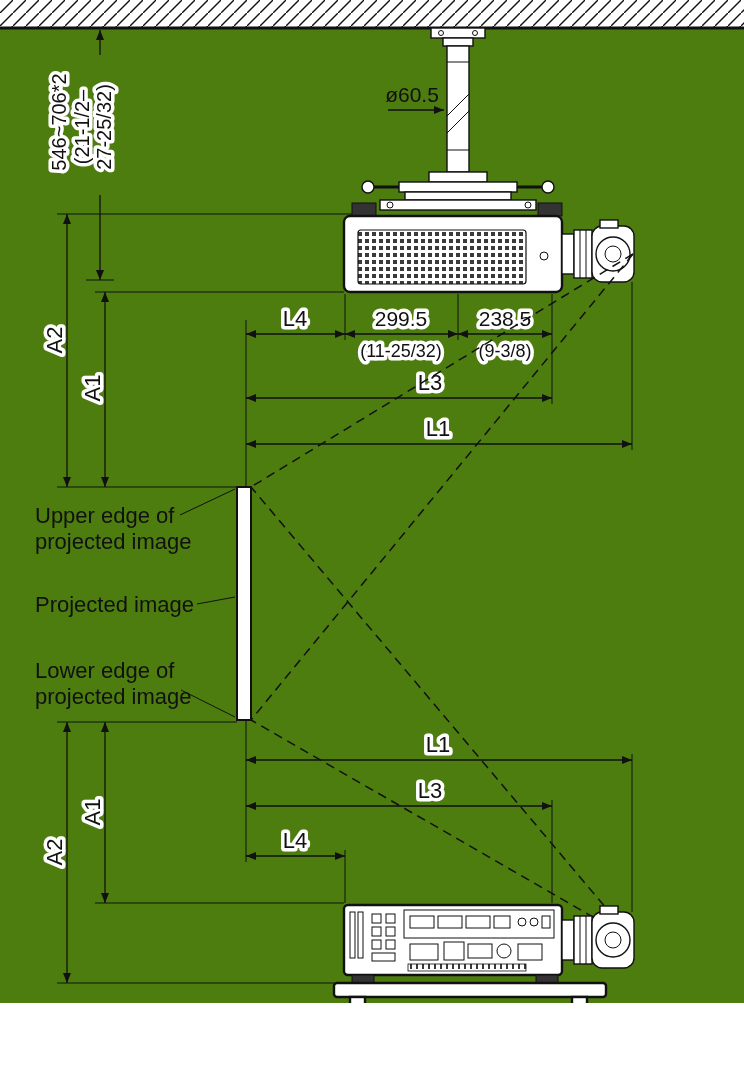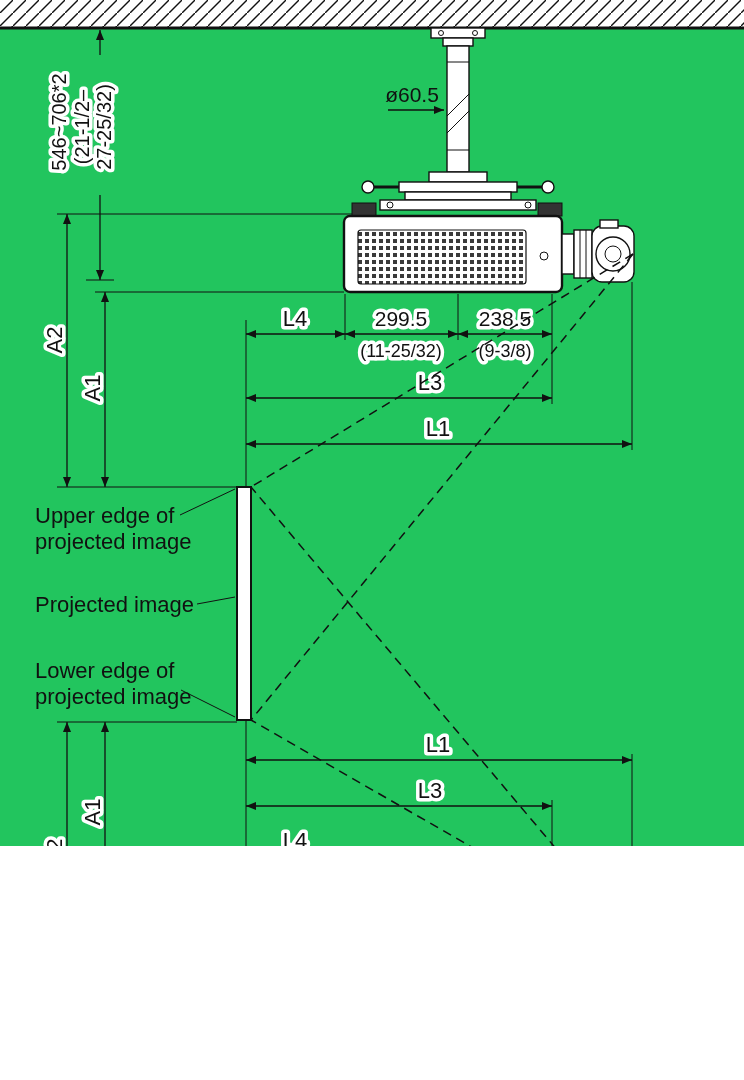--- a/index.html
+++ b/index.html
@@ -1,16 +1,16 @@
 <!DOCTYPE html>
 <html><head>
 <meta charset="utf-8">
 <style>
   html,body{margin:0;padding:0;background:#fff;}
-  .stage{position:relative;width:744px;height:846px;background:#22c55e;overflow:hidden;}
+  .stage{position:relative;width:744px;height:1003px;background:#4d7c0f;overflow:hidden;}
   svg{display:block;}
   text{font-family:"Liberation Sans", sans-serif;fill:#111;}
   .s22{font-size:22px;}
   .s21{font-size:21px;}
   .s20{font-size:20px;}
   .s18{font-size:18px;}
   .mid{text-anchor:middle;}
   .halo{paint-order:stroke;stroke:#fff;stroke-width:7px;stroke-linejoin:round;}
   .ext{stroke:#111;stroke-width:1;fill:none;}
   .dash{stroke:#111;stroke-width:1.5;fill:none;stroke-dasharray:9 6;}

